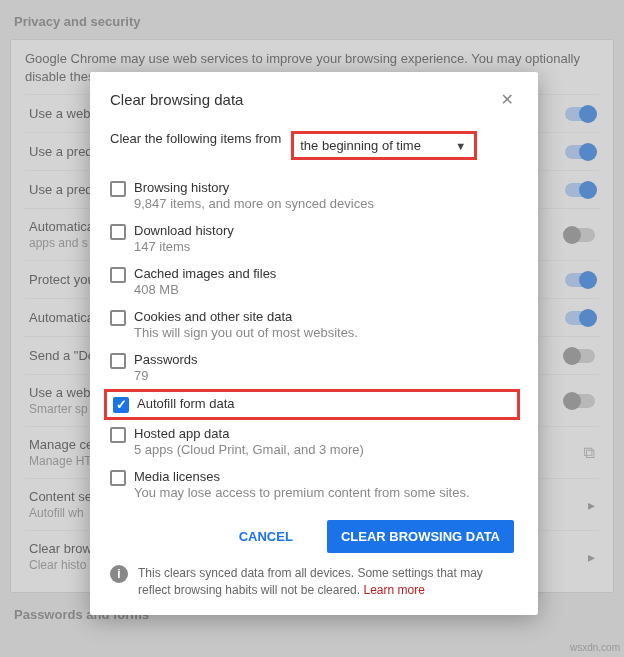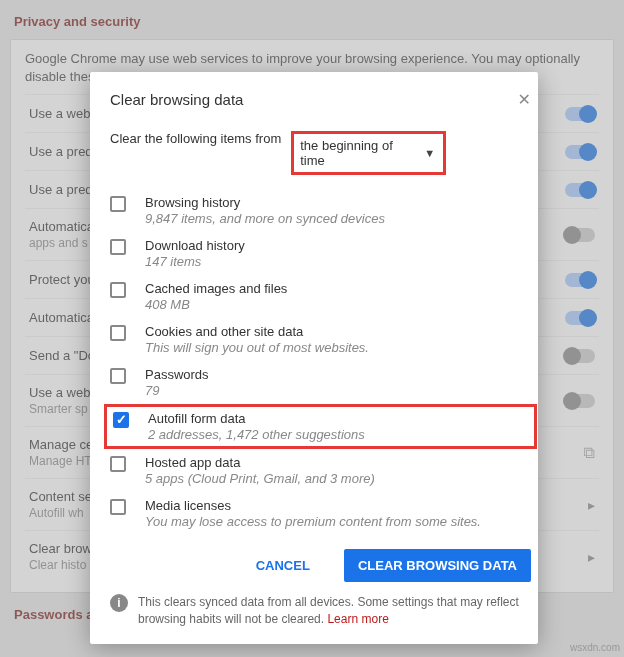--- a/index.html
+++ b/index.html
@@ -1,48 +1,48 @@
 <!DOCTYPE html>
 <html><head>
 <meta charset="utf-8">
 <style>
 * { box-sizing: border-box; margin: 0; padding: 0; font-family: Arial, sans-serif; }
 body { width: 624px; height: 657px; background: #e8e8e8; position: relative; overflow: hidden; }
 .bg-page { padding: 8px 10px; color: #333; font-size: 13px; position: relative; }
-.section-title { font-weight: bold; color: #7f1d1d; margin: 6px 0 10px 4px; font-size: 13px; }
+.section-title { font-weight: bold; color: #737373; margin: 6px 0 10px 4px; font-size: 13px; }
 .bg-card { background: #fff; border: 1px solid #d8d8d8; border-radius: 2px; padding: 10px 14px; }
 .bg-desc { color: #444; font-size: 13px; line-height: 1.4; margin-bottom: 8px; }
 .bg-desc a { color: #1a73e8; text-decoration: none; }
 .bg-row { display: flex; align-items: center; justify-content: space-between; padding: 10px 4px; border-top: 1px solid #eee; font-size: 13px; color: #333; min-height: 38px; }
 .bg-row .sub { color: #888; font-size: 12px; margin-top: 2px; }
 .bg-row .label-col { display: flex; flex-direction: column; }
 .toggle { width: 30px; height: 14px; border-radius: 10px; position: relative; }
 .toggle.on { background: #a6c8ff; }
 .toggle.on::after { content:""; position:absolute; right:-2px; top:-2px; width:18px; height:18px; background:#1a73e8; border-radius:50%; }
 .toggle.off { background: #ccc; }
 .toggle.off::after { content:""; position:absolute; left:-2px; top:-2px; width:18px; height:18px; background:#888; border-radius:50%; }
 .ext-icon { color:#aaa; font-size: 16px; }
 .chev { color:#888; font-size: 14px; }
 .overlay { position: absolute; top:0; left:0; right:0; bottom:0; background: rgba(160,160,160,0.45); }
-.dialog { position: absolute; left: 90px; top: 72px; width: 448px; background: #fff; box-shadow: 0 4px 24px rgba(0,0,0,0.3); border-radius: 2px; padding: 18px 7px 16px 20px; }
+.dialog { position: absolute; left: 90px; top: 72px; width: 448px; background: #fff; box-shadow: 0 4px 24px rgba(0,0,0,0.3); border-radius: 2px; padding: 18px 24px 16px 20px; }
 .dialog-title-row { display:flex; align-items:center; justify-content: space-between; margin-bottom: 22px; }
 .dialog-title { font-size: 15px; color: #333; }
 .close { color:#888; font-size: 16px; cursor:pointer; }
 .time-row { display:flex; align-items:flex-start; gap:10px; margin-bottom: 14px; }
 .time-label { font-size: 13px; color:#333; }
-.time-select { border: 3px solid #e53935; padding: 4px 0; display:flex; align-items:center; width: 155px; justify-content: space-between; }
+.time-select { border: 3px solid #e53935; padding: 4px 0; display:flex; align-items:center; width: 186px; justify-content: space-between; }
 .time-select span { font-size:13px; color:#333; padding-left:6px; }
 .time-select .arrow { color:#444; font-size:11px; padding-right:8px; }
-.opt-row { display:flex; align-items:flex-start; gap:19px; padding: 6px 0; }
+.opt-row { display:flex; align-items:flex-start; gap:8px; padding: 6px 0; }
 .opt-row.highlight { border: 3px solid #e53935; padding: 4px 6px; margin-left:-6px; margin-right:-6px; }
 .cb { width:16px; height:16px; border:2px solid #888; border-radius:2px; margin-top:1px; position:relative; flex-shrink:0; background:#fff; }
 .cb.checked { background:#1a73e8; border-color:#1a73e8; }
 .cb.checked::after { content:"✓"; color:#fff; position:absolute; top:-2px; left:1px; font-size:13px; font-weight:bold; }
 .opt-text .t1 { font-size:13px; color:#333; }
-.opt-text .t2 { font-size:13px; color:#888; margin-top:1px;font-style:italic; }
+.opt-text .t2 { font-size:13px; color:#888; margin-top:1px; }
 .dlg-btns { display:flex; justify-content:flex-end; gap:22px; margin-top:14px; }
 .btn-cancel { color:#1a73e8; font-weight:bold; font-size:13px; padding:8px 12px; background:none; border:none; cursor:pointer; }
 .btn-primary { background:#1a73e8; color:#fff; font-weight:bold; font-size:13px; padding:9px 14px; border:none; border-radius:2px; cursor:pointer; }
 .info-row { display:flex; gap:10px; margin-top:12px; align-items:flex-start; }
 .info-icon { width:18px; height:18px; border-radius:50%; background:#888; color:#fff; font-size:12px; display:flex; align-items:center; justify-content:center; font-weight:bold; flex-shrink:0; }
 .info-text { font-size:12px; color:#666; line-height:1.4; }
 .info-text a { color:#b91c1c; text-decoration:none; }
 .watermark { position:absolute; bottom:4px; right:4px; font-size:10px; color:#999; }
 </style>
 </head>
@@ -178,21 +178,20 @@
         <div class="cb"></div>
         <div class="opt-text">
           <div class="t1">Passwords</div>
           <div class="t2">79</div>
         </div>
       </div>
       <div class="opt-row highlight">
         <div class="cb checked"></div>
         <div class="opt-text">
           <div class="t1">Autofill form data</div>
-          <div class="t2">2 addresses, 1,472 other suggestions</div>
         </div>
       </div>
       <div class="opt-row">
         <div class="cb"></div>
         <div class="opt-text">
           <div class="t1">Hosted app data</div>
           <div class="t2">5 apps (Cloud Print, Gmail, and 3 more)</div>
         </div>
       </div>
       <div class="opt-row">

